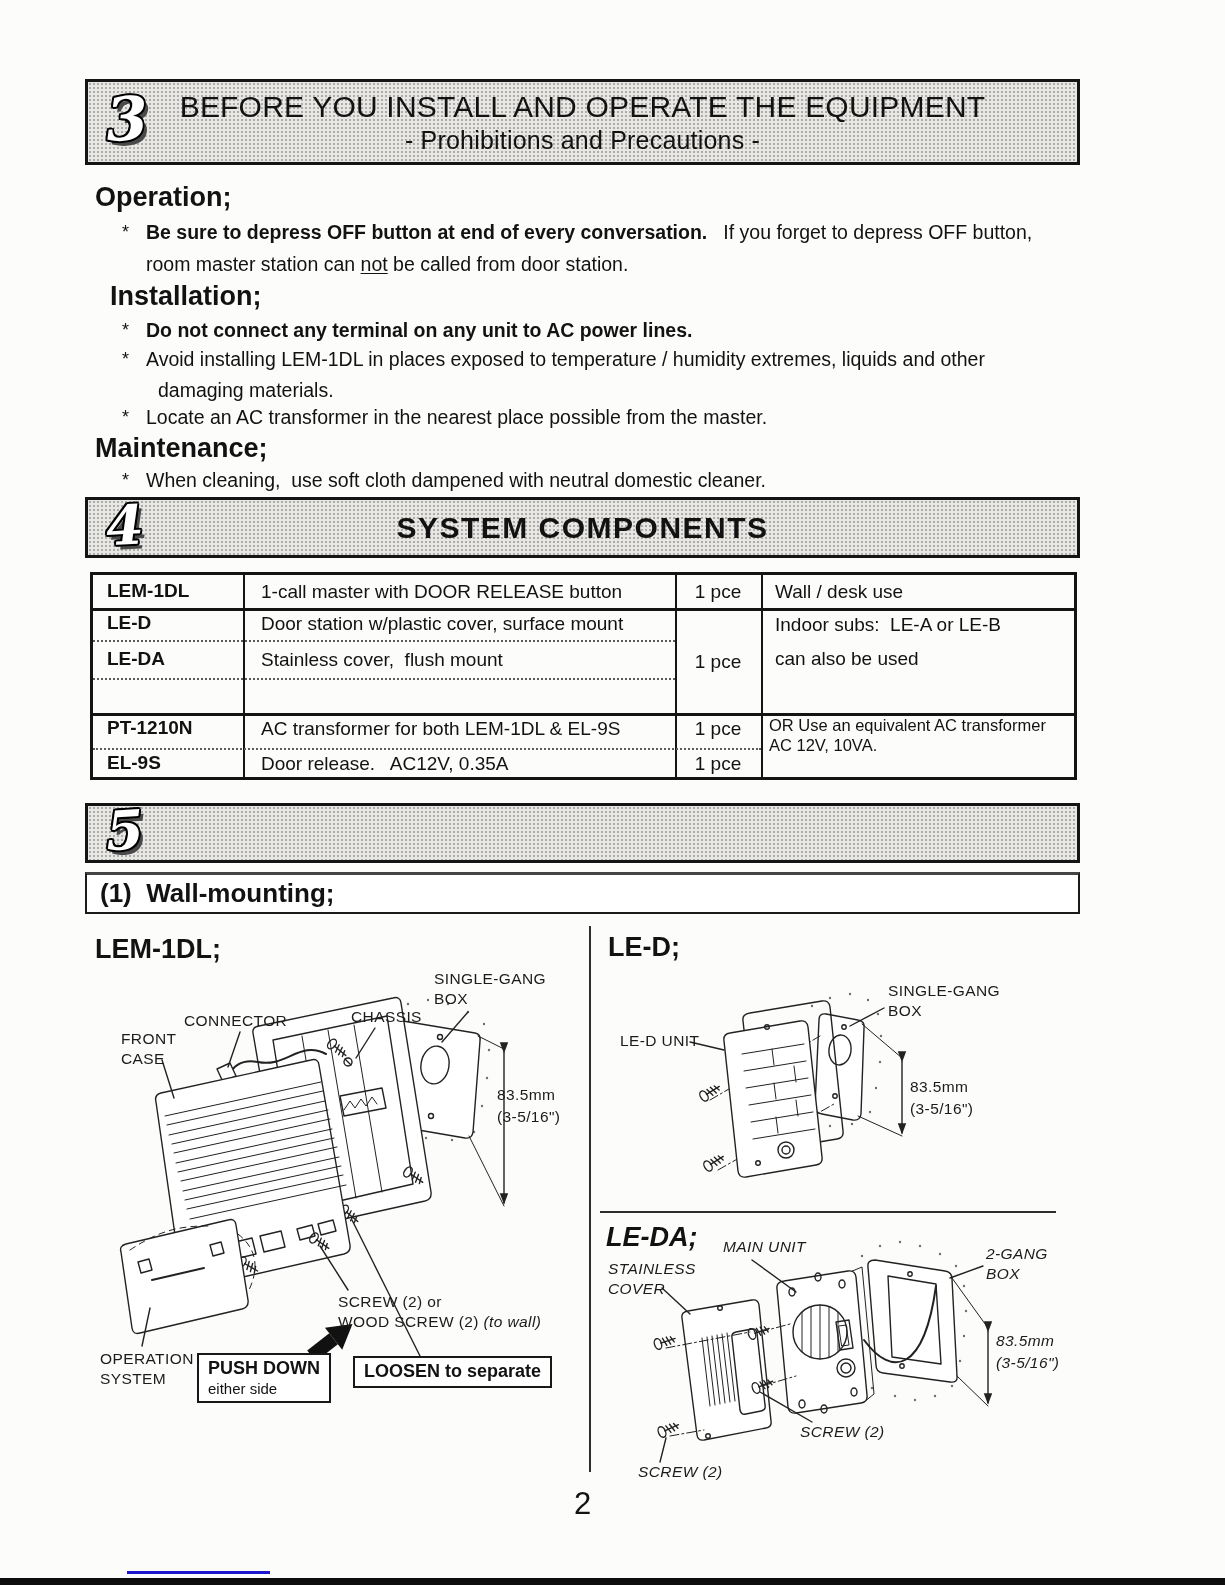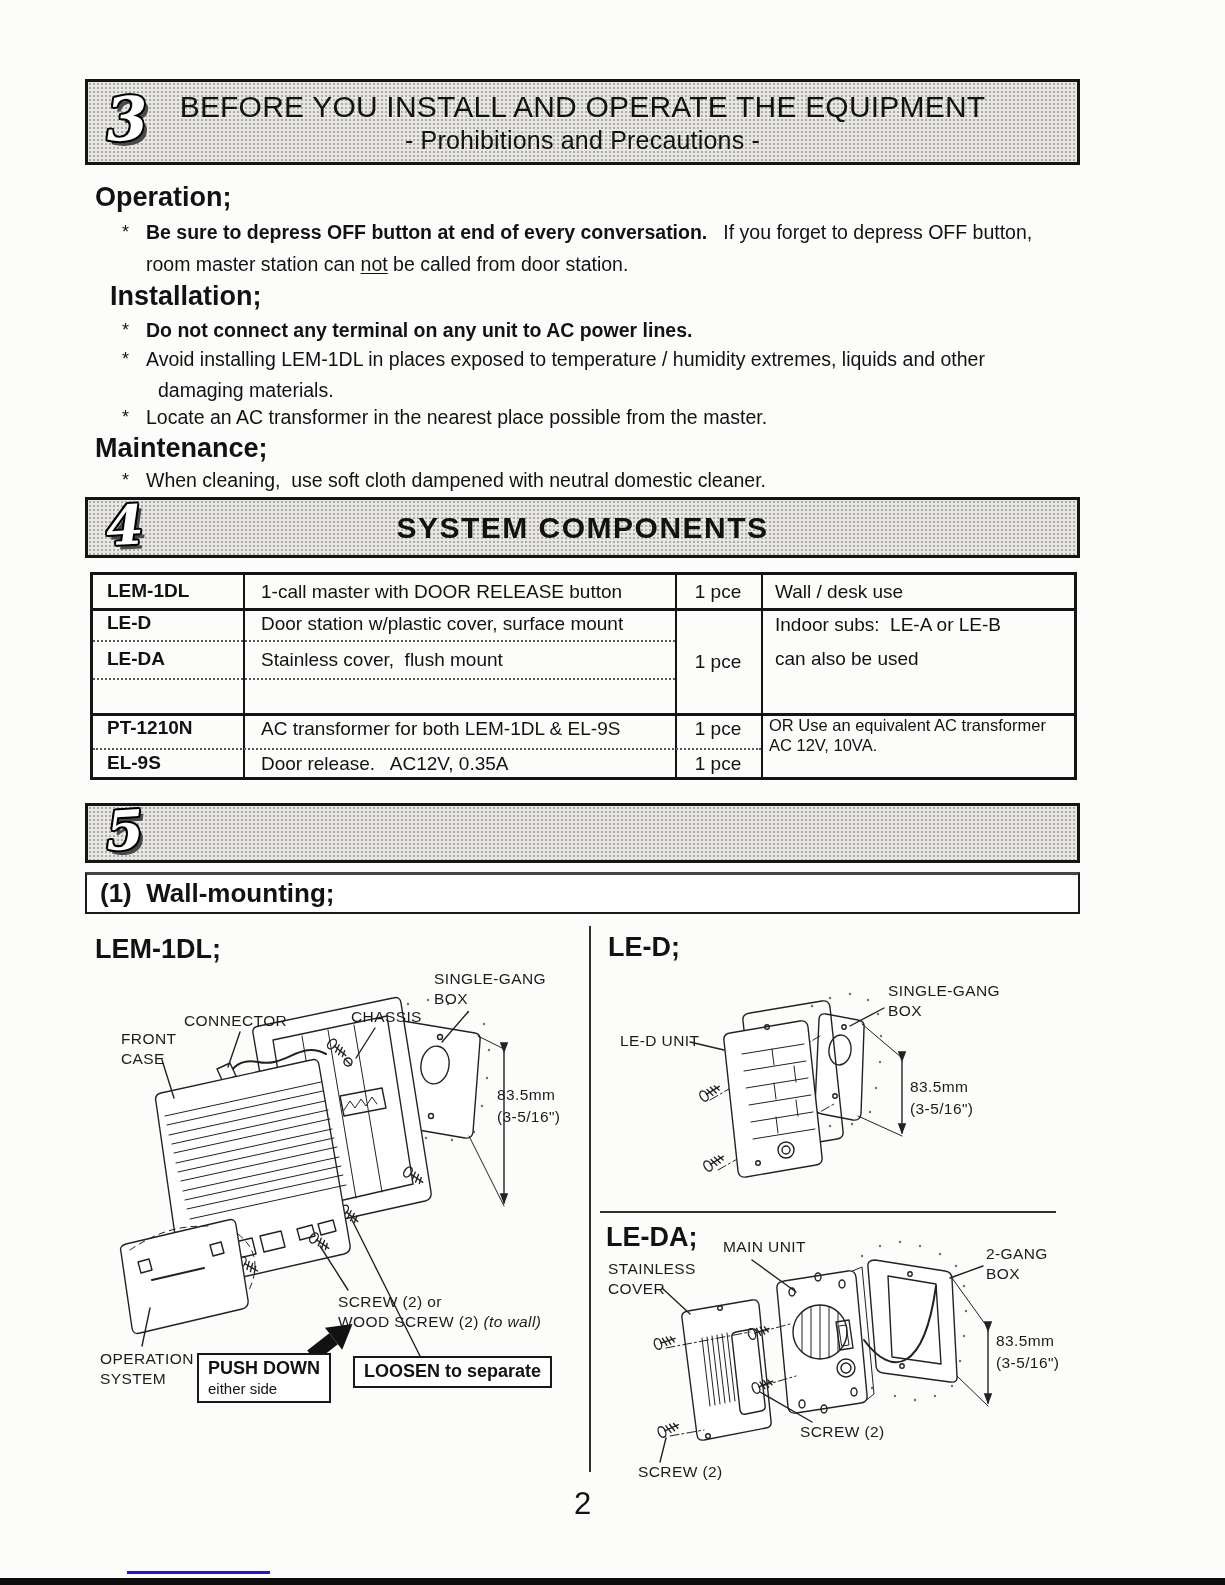--- a/index.html
+++ b/index.html
@@ -326,21 +326,21 @@
     <div class="dheading" style="left:8px;top:12px;">LE-D;</div>
     <div class="lbl" style="left:288px;top:62px;">SINGLE-GANG</div>
     <div class="lbl" style="left:288px;top:82px;">BOX</div>
     <div class="lbl" style="left:20px;top:112px;">LE-D UNIT</div>
     <div class="lbl" style="left:310px;top:158px;">83.5mm</div>
     <div class="lbl" style="left:310px;top:180px;">(3-5/16")</div>
   </div>
 
   <div class="hdiv" style="left:600px;top:1211px;width:456px;height:2px;"></div>
 
-  <div class="diag" style="left:600px;top:1216px;width:540px;height:278px;">
+  <div class="diag" style="left:600px;top:1216px;width:540px;height:278px;font-style:italic;">
     <svg class="art" width="540" height="278" viewBox="0 0 540 278">
 
       <g>
         <g class="spk">
           <circle cx="262" cy="40" r="1.2"></circle>
             <circle cx="280" cy="30" r="1.2"></circle>
             <circle cx="300" cy="26" r="1.2"></circle>
           <circle cx="320" cy="30" r="1.2"></circle>
             <circle cx="340" cy="38" r="1.2"></circle>
             <circle cx="356" cy="50" r="1.2"></circle>

